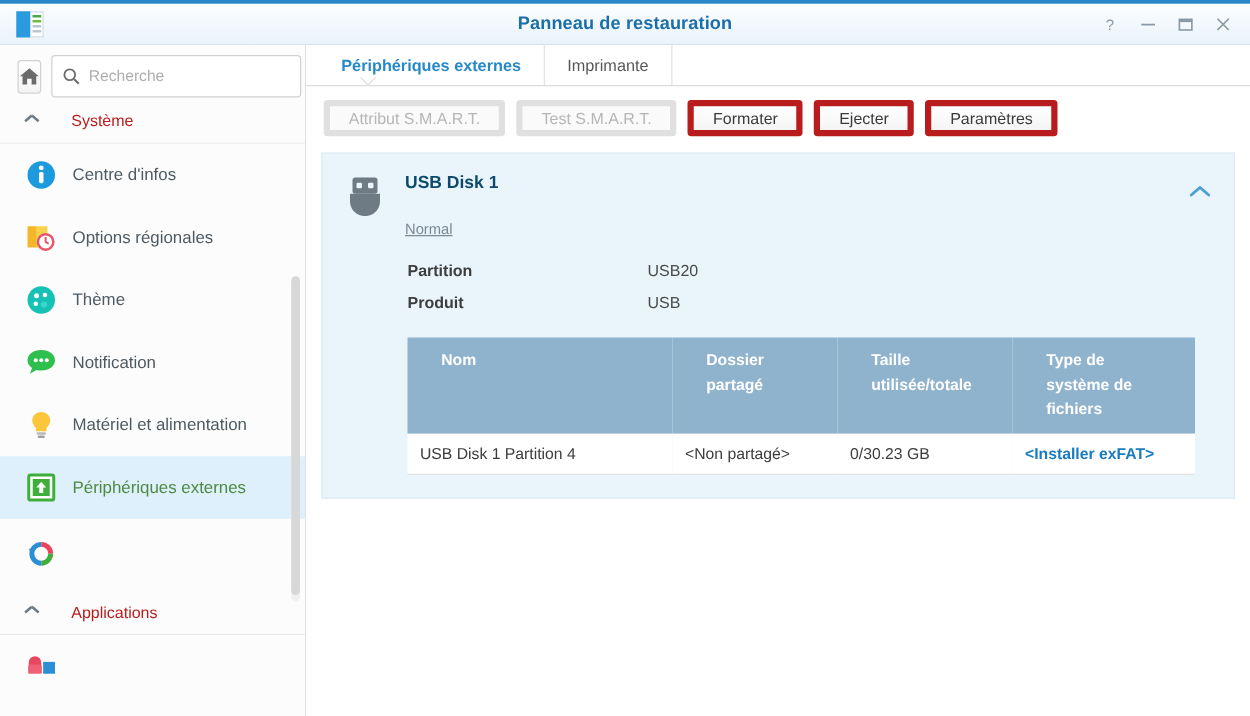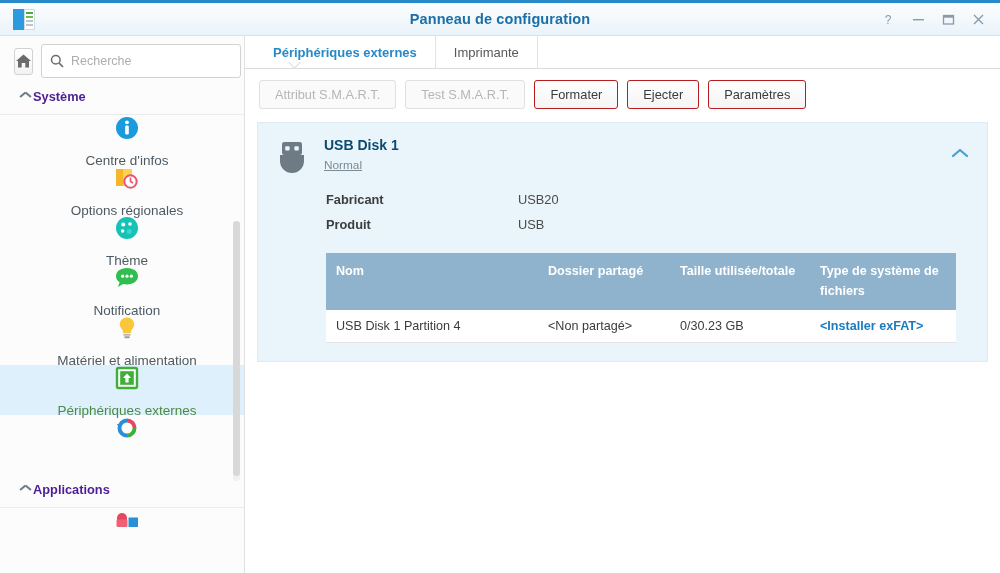--- a/index.html
+++ b/index.html
@@ -90,43 +90,42 @@
     display: flex; align-items: center; padding: 16px 8px; gap: 7px;
   }
   .search-box input {
     border: 0; outline: 0; flex: 1;
     font-family: "Liberation Sans", sans-serif;
     font-size: 12.5px; color: #555; background: transparent;
   }
   .search-box input::placeholder { color: #aeaeae; }
 
   .grp-head {
-    display: flex; align-items: center; gap: 2px;
+    display: flex; align-items: center; gap: 26px;
     padding: 11px 0 10px 20px;
-    font-size: 12.8px; font-weight: bold; color: #4c1d95;
+    font-size: 12.8px; font-weight: normal; color: #b91c1c;
     border-bottom: 1px solid #ececec;
     cursor: pointer;
   }
   .chev-up {
     width: 11px; height: 7px; position: relative; flex: none;
   }
   .chev-up::before, .chev-up::after {
     content: ""; position: absolute; top: 3px; width: 7px; height: 1.7px;
     background: #6a7a86;
   }
   .chev-up::before { left: 0; transform: rotate(-40deg); transform-origin: left center;}
   .chev-up::after  { right: 0; transform: rotate(40deg); transform-origin: right center;}
 
   .side-item {
     display: flex; align-items: center; gap: 12px;
     padding: 0 10px 0 20px;
     height: 50px;
     font-size: 13.5px; color: #4e5a63;
     cursor: pointer;
-    flex-direction: column;
   }
   .side-item.tall { height: 56px; }
   .side-item.active { background: #ddf0fb; color: #3d7d34; }
   .side-item.active .si-label { color: #4f8a44; }
   .si-icon { width: 26px; height: 26px; flex: none; position: relative; }
   .si-label { line-height: 1.22; }
 
   .sb-track {
     position: absolute; right: 4px; top: 185px;
     width: 7px; height: 260px;
@@ -174,61 +173,61 @@
     transform: rotate(-45deg);
   }
 
   .toolbar {
     padding: 11px 0 11px 14px;
     display: flex; gap: 9px;
   }
   .tb-btn {
     height: 29px; min-width: 60px;
     padding: 0 15px;
-    border: 1px solid #b91c1c; border-radius: 3px;
+    border: 5px solid #b91c1c; border-radius: 3px;
     background: linear-gradient(to bottom,#ffffff,#f4f4f4);
     font-family: "Liberation Sans", sans-serif;
     font-size: 12.8px; color: #3b3b3b;
     display: flex; align-items: center; justify-content: flex-start;
     cursor: pointer;
   }
   .tb-btn.disabled { color: #b6b6b6; background: #fafafa; border-color: #e0e0e0; cursor: default; }
 
   .panel {
     margin: 2px 12px 0 12px;
     background: #e9f4fb;
     border: 1px solid #dcebf5;
     padding: 14px 16px 18px 16px;
     position: relative;
   }
   .panel-head { display: flex; gap: 14px; align-items: flex-start; }
   .usb-ico { width: 36px; height: 34px; flex: none; margin-top: 2px; }
   .dev-name { font-size: 14px; font-weight: bold; color: #0c4a6e; }
-  .dev-status { font-size: 11.8px; color: #7b8a94; margin-top: 5px; text-decoration: underline; }
+  .dev-status { font-size: 11.8px; color: #7b8a94; margin-top: 23px; text-decoration: underline; }
   .collapse-btn {
     position: absolute; right: 16px; top: 22px;
     width: 22px; height: 16px; cursor: pointer;
   }
 
   .kv { margin: 14px 0 0 52px; }
   .kv-row { display: flex; height: 25px; align-items: center; font-size: 12.8px; }
   .kv-key { width: 192px; font-weight: bold; color: #3d3d3d; }
   .kv-val { color: #4a4a4a; }
 
   .tbl {
     margin: 16px 0 0 52px;
     width: 630px;
     border-collapse: collapse;
   }
   .tbl thead th {
     background: #8fb3cd;
     color: #ffffff;
     font-size: 12.6px; font-weight: bold;
     text-align: left;
-    padding: 9px 10px;
+    padding: 9px 27px;
     vertical-align: top;
     line-height: 1.55;
   }
   .tbl thead th.c1 { width: 212px; }
   .tbl thead th.c2 { width: 132px; }
   .tbl thead th.c3 { width: 140px; }
   .tbl thead th.c4 { width: 146px; }
   .tbl tbody td {
     background: #ffffff;
     font-size: 12.6px; color: #3c3c3c;
@@ -244,21 +243,21 @@
 
   <div class="titlebar">
     <div class="app-logo">
       <div class="blk"></div>
         <div class="wht"></div>
       <div class="bar b1"></div>
         <div class="bar b2"></div>
         <div class="bar b3"></div>
         <div class="bar b4"></div>
     </div>
-    <div class="win-title">Panneau de configuration</div>
+    <div class="win-title">Panneau de restauration</div>
     <div class="win-btns">
       <div class="win-btn">
         <svg width="12" height="13" viewBox="0 0 12 13">
             <text x="6" y="11" font-size="12" font-family="Liberation Sans, sans-serif" fill="#8a9aa6" text-anchor="middle">?</text>
           </svg>
       </div>
       <div class="win-btn">
         <svg width="13" height="13" viewBox="0 0 13 13">
             <rect x="1" y="6" width="11" height="1.4" fill="#8a9aa6"></rect>
           </svg>
@@ -450,21 +449,21 @@
       </div>
 
       <div class="collapse-btn">
         <svg width="22" height="16" viewBox="0 0 22 16">
           <path d="M4 11 L11 5 L18 11" stroke="#4c9fd4" stroke-width="2.3" fill="none" stroke-linecap="round" stroke-linejoin="round"></path>
         </svg>
       </div>
 
       <div class="kv">
         <div class="kv-row">
-          <span class="kv-key">Fabricant</span>
+          <span class="kv-key">Partition</span>
           <span class="kv-val">USB20</span>
         </div>
         <div class="kv-row">
           <span class="kv-key">Produit</span>
           <span class="kv-val">USB</span>
         </div>
       </div>
 
       <table class="tbl">
         <thead>

